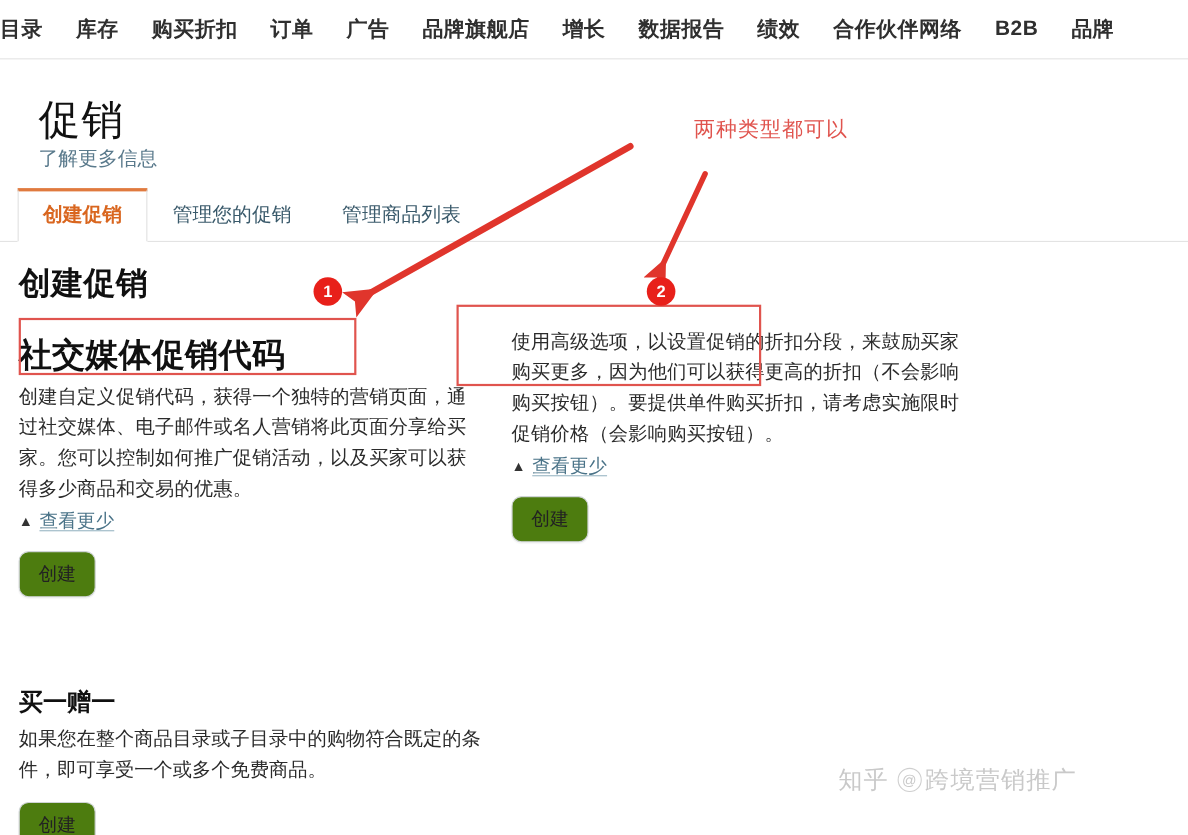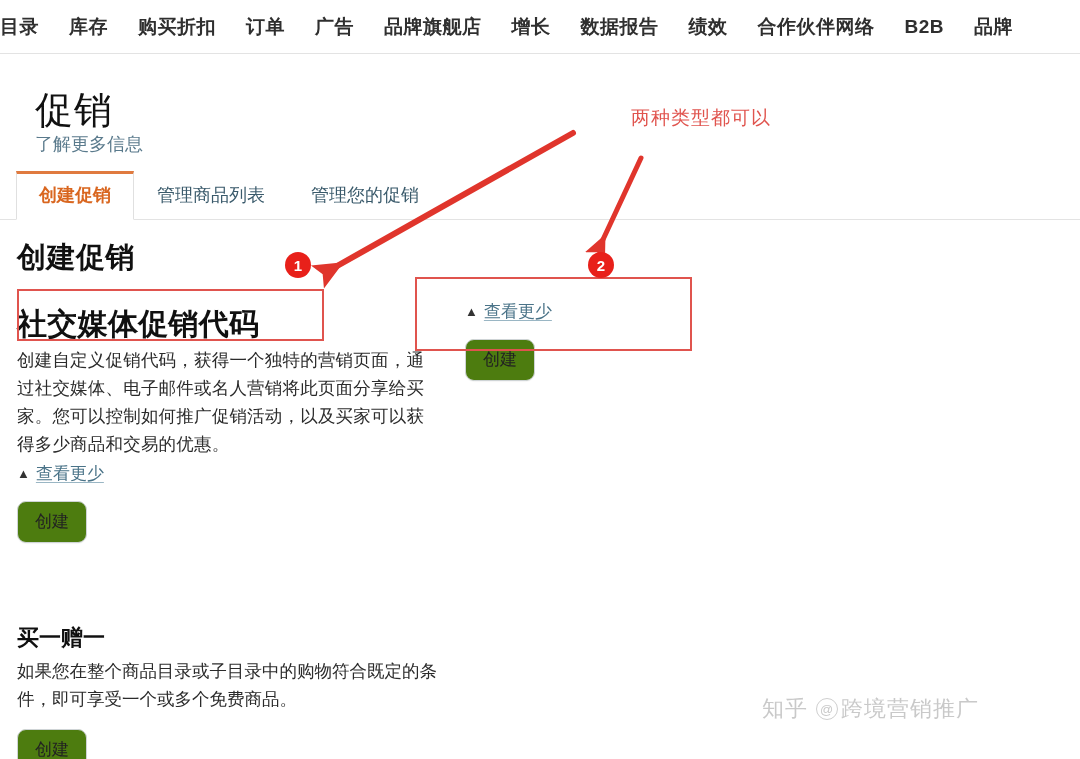--- a/index.html
+++ b/index.html
@@ -280,39 +280,40 @@
 </div>
 <div id="nav-divider"></div>
 
 <div id="page-header">
   <div id="page-title">促销</div>
   <a id="learn-more-link" href="#">了解更多信息</a>
 </div>
 
 <div id="tabs">
   <div class="tab active">创建促销</div>
+  <div class="tab">管理您的促销</div>
   <div class="tab">管理商品列表</div>
-  <div class="tab">管理您的促销</div>
 </div>
 <div id="tabs-rule"></div>
 
 <div id="section-heading">创建促销</div>
 
 <div class="promo-card" id="card-social">
   <h3 class="card-title">社交媒体促销代码</h3>
   <p class="card-body">创建自定义促销代码，获得一个独特的营销页面，通过社交媒体、电子邮件或名人营销将此页面分享给买家。您可以控制如何推广促销活动，以及买家可以获得多少商品和交易的优惠。</p>
   <div class="see-less">
     <span class="chev">▲</span>
     <span class="see-less-label">查看更少</span>
   </div>
   <br>
   <button class="create-btn">创建</button>
 </div>
 
 <div class="promo-card" id="card-quantity">
+  <p class="card-body">使用高级选项，以设置促销的折扣分段，来鼓励买家购买更多，因为他们可以获得更高的折扣（不会影响购买按钮）。要提供单件购买折扣，请考虑实施限时促销价格（会影响购买按钮）。</p>
   <div class="see-less">
     <span class="chev">▲</span>
     <span class="see-less-label">查看更少</span>
   </div>
   <br>
   <button class="create-btn">创建</button>
 </div>
 
 <div id="card-bogo">
   <h3 class="card-title">买一赠一</h3>

